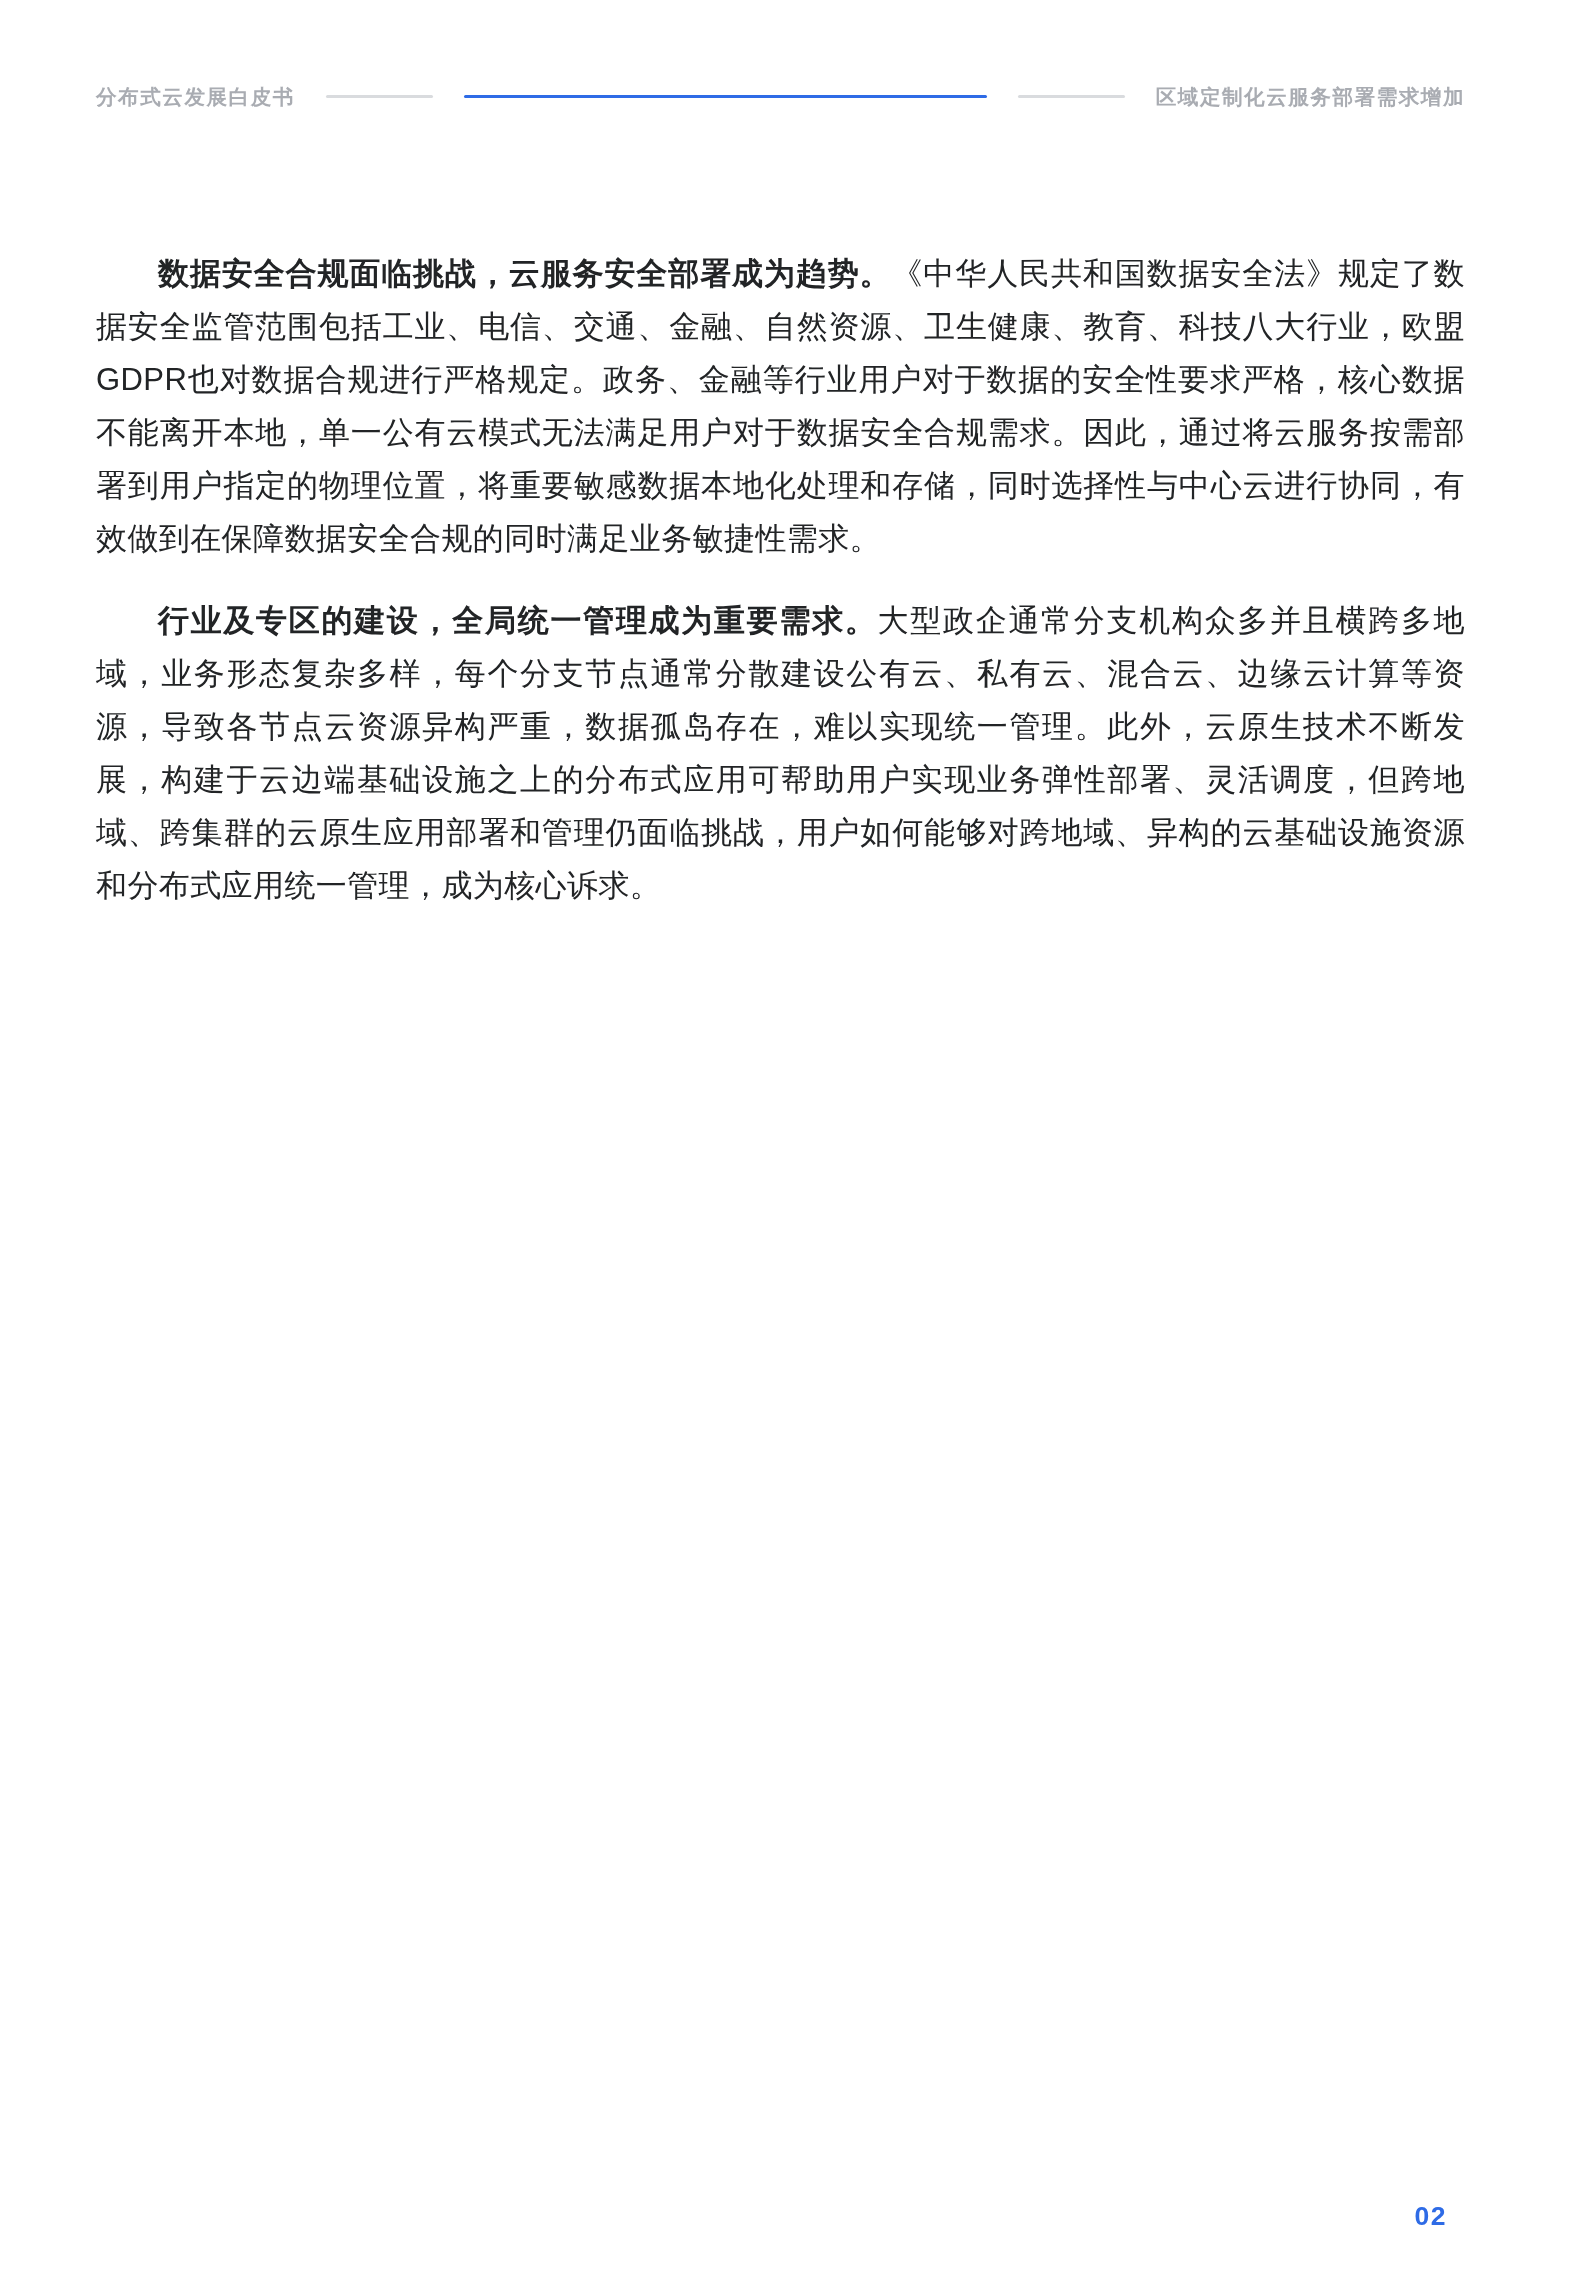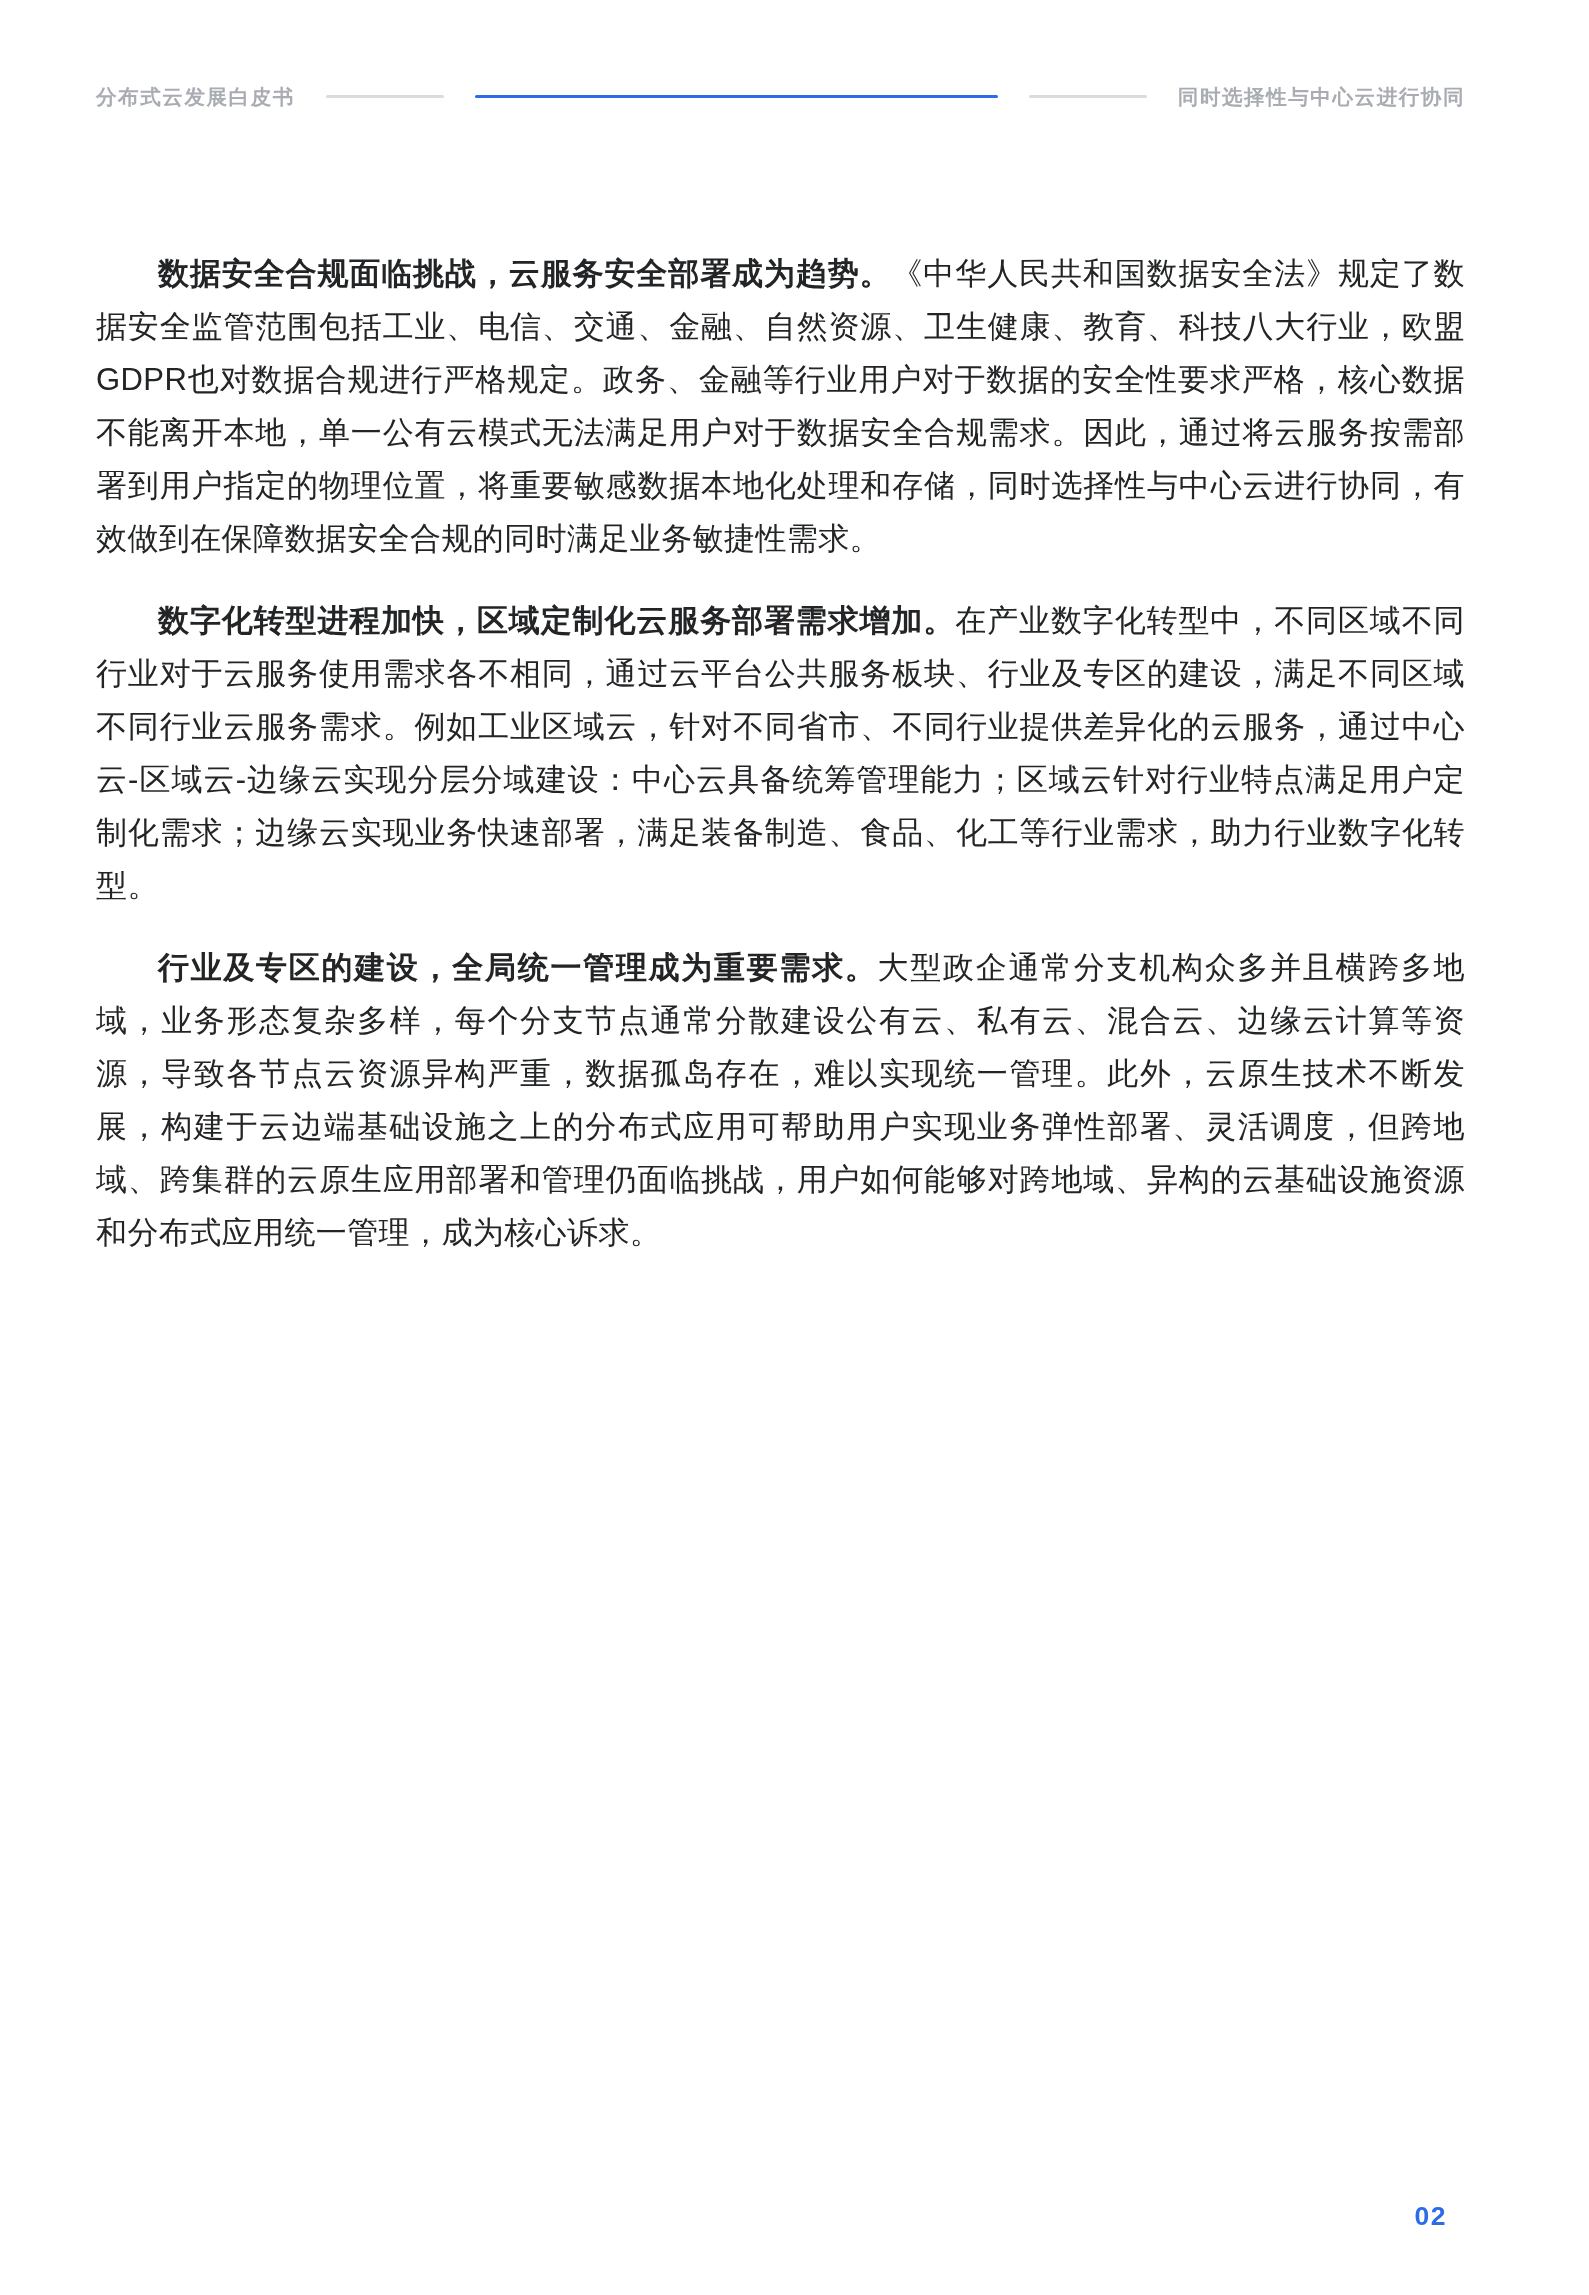--- a/index.html
+++ b/index.html
@@ -81,29 +81,28 @@
 </head>
 <body>
 
 <div class="page">
 
   <header class="page-header">
     <span class="header-label">分布式云发展白皮书</span>
     <span class="rule rule-gray"></span>
     <span class="rule rule-blue"></span>
     <span class="rule rule-gray"></span>
-    <span class="header-label">同时选择性与中心云进行协同</span>
+    <span class="header-label">区域定制化云服务部署需求增加</span>
   </header>
 
   <main class="content">
 
 
     <p class="para"><strong class="lead">数据安全合规面临挑战，云服务安全部署成为趋势。</strong><span>《中华人民共和国数据安全法》规定了数据安全监管范围包括工业、电信、交通、金融、自然资源、卫生健康、教育、科技八大行业，欧盟GDPR也对数据合规进行严格规定。政务、金融等行业用户对于数据的安全性要求严格，核心数据不能离开本地，单一公有云模式无法满足用户对于数据安全合规需求。因此，通过将云服务按需部署到用户指定的物理位置，将重要敏感数据本地化处理和存储，同时选择性与中心云进行协同，有效做到在保障数据安全合规的同时满足业务敏捷性需求。</span></p>
 
-    <p class="para"><strong class="lead">数字化转型进程加快，区域定制化云服务部署需求增加。</strong><span>在产业数字化转型中，不同区域不同行业对于云服务使用需求各不相同，通过云平台公共服务板块、行业及专区的建设，满足不同区域不同行业云服务需求。例如工业区域云，针对不同省市、不同行业提供差异化的云服务，通过中心云-区域云-边缘云实现分层分域建设：中心云具备统筹管理能力；区域云针对行业特点满足用户定制化需求；边缘云实现业务快速部署，满足装备制造、食品、化工等行业需求，助力行业数字化转型。</span></p>
 
     <p class="para"><strong class="lead">行业及专区的建设，全局统一管理成为重要需求。</strong><span>大型政企通常分支机构众多并且横跨多地域，业务形态复杂多样，每个分支节点通常分散建设公有云、私有云、混合云、边缘云计算等资源，导致各节点云资源异构严重，数据孤岛存在，难以实现统一管理。此外，云原生技术不断发展，构建于云边端基础设施之上的分布式应用可帮助用户实现业务弹性部署、灵活调度，但跨地域、跨集群的云原生应用部署和管理仍面临挑战，用户如何能够对跨地域、异构的云基础设施资源和分布式应用统一管理，成为核心诉求。</span></p>
 
   </main>
 
   <span class="page-number">02</span>
 
 </div>
 
 

